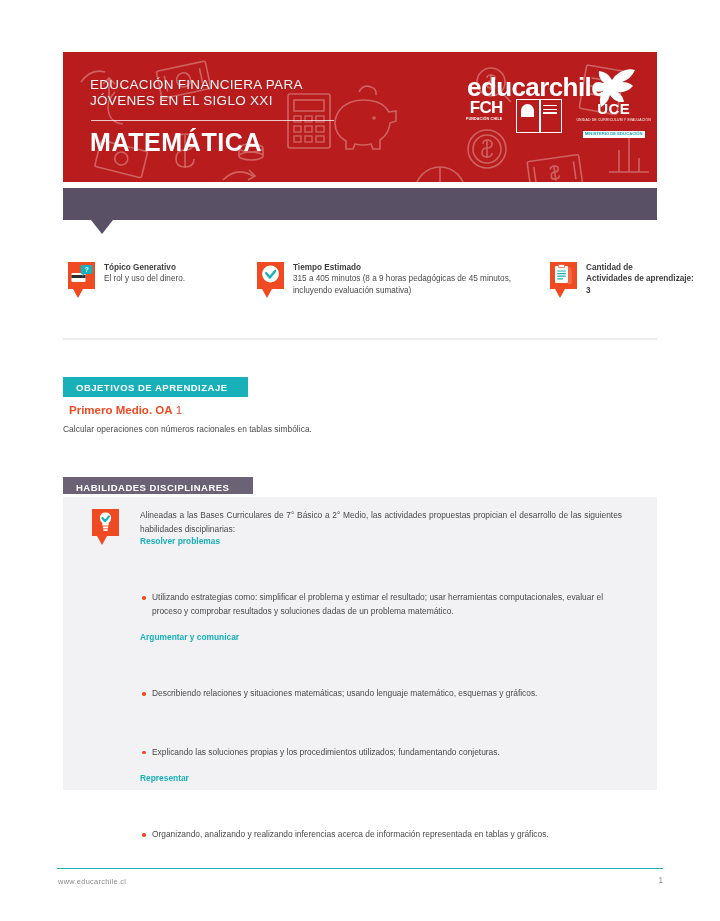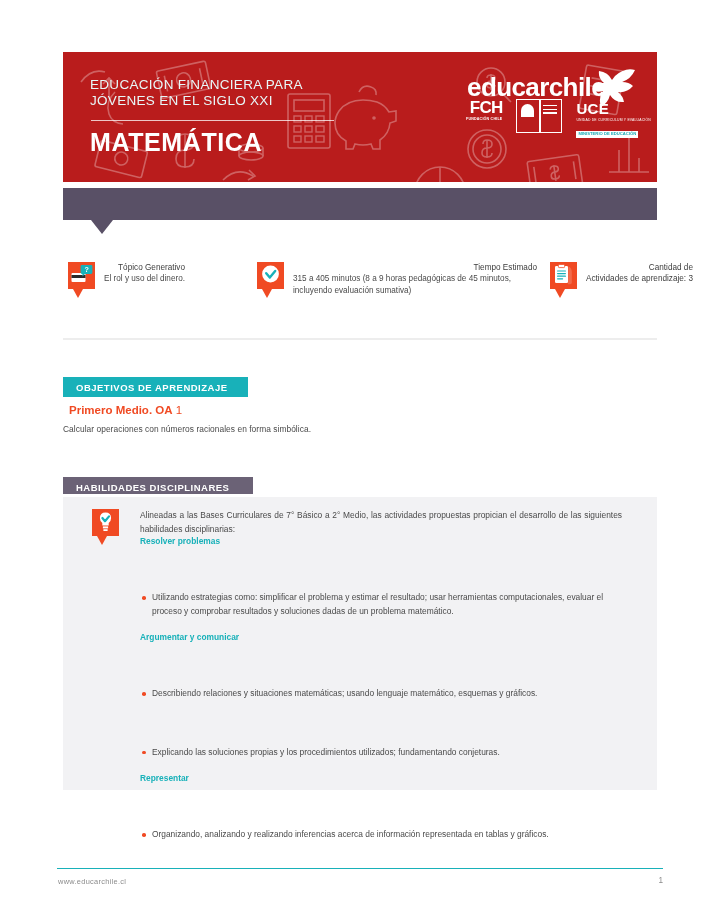--- a/index.html
+++ b/index.html
@@ -141,20 +141,21 @@
     width: 14px;
   }
   .book-lines i {
     display: block;
     height: 1.4px;
     background: #ffffff;
     margin-bottom: 2.2px;
   }
   .logo-uce {
     color: #ffffff;
+    text-align: center;
     line-height: 1;
     margin-top: 2px;
   }
   .logo-uce .uce-main {
     font-size: 15px;
     font-weight: bold;
     letter-spacing: 0.4px;
   }
   .logo-uce .uce-sub {
     font-size: 3.4px;
@@ -238,24 +239,23 @@
     border-top: 9px solid #f04a23;
   }
   .pin svg { position: absolute; left: 0; top: 0; }
 
   .card-text {
     font-size: 8.2px;
     line-height: 11.4px;
     color: #4a4a4a;
   }
   .card-title {
-    font-weight: normal;
+    font-weight: bold;
     color: #3d3d3d;
     display: block;
-    text-align: right;
   }
   .card-body { display: block; }
 
   .divider {
     position: absolute;
     left: 63px;
     top: 338px;
     width: 594px;
     height: 2px;
     background: #ededed;
@@ -567,21 +567,21 @@
 </div>
 
 <div class="divider"></div>
 
 <div class="badge badge-teal" id="oa-badge">OBJETIVOS DE APRENDIZAJE</div>
 
 <div class="oa-title">
   <b>Primero Medio. OA</b>
   <span class="light">1</span>
 </div>
-<div class="oa-desc">Calcular operaciones con números racionales en forma simbólica.</div>
+<div class="oa-desc">Calcular operaciones con números racionales en tablas simbólica.</div>
 
 <div class="badge badge-purple" id="hab-badge">HABILIDADES DISCIPLINARES</div>
 
 <div class="panel">
   <div class="panel-pin">
     <svg viewBox="0 0 27 27" width="27" height="27">
       <path d="M13.5 3.4 q5.6 0 5.6 5.6 q0 3.2 -2.4 5 l0 2.6 l-6.4 0 l0 -2.6 q-2.4 -1.8 -2.4 -5 q0 -5.6 5.6 -5.6 z" fill="#ffffff"></path>
       <rect x="10.9" y="17.4" width="5.2" height="2" fill="#ffffff"></rect>
       <rect x="11.4" y="20.2" width="4.2" height="1.8" fill="#ffffff"></rect>
       <path d="M10.4 9 l2.6 3.2 l4 -4.8" fill="none" stroke="#18b1b9" stroke-width="2.2" stroke-linecap="round" stroke-linejoin="round"></path>

